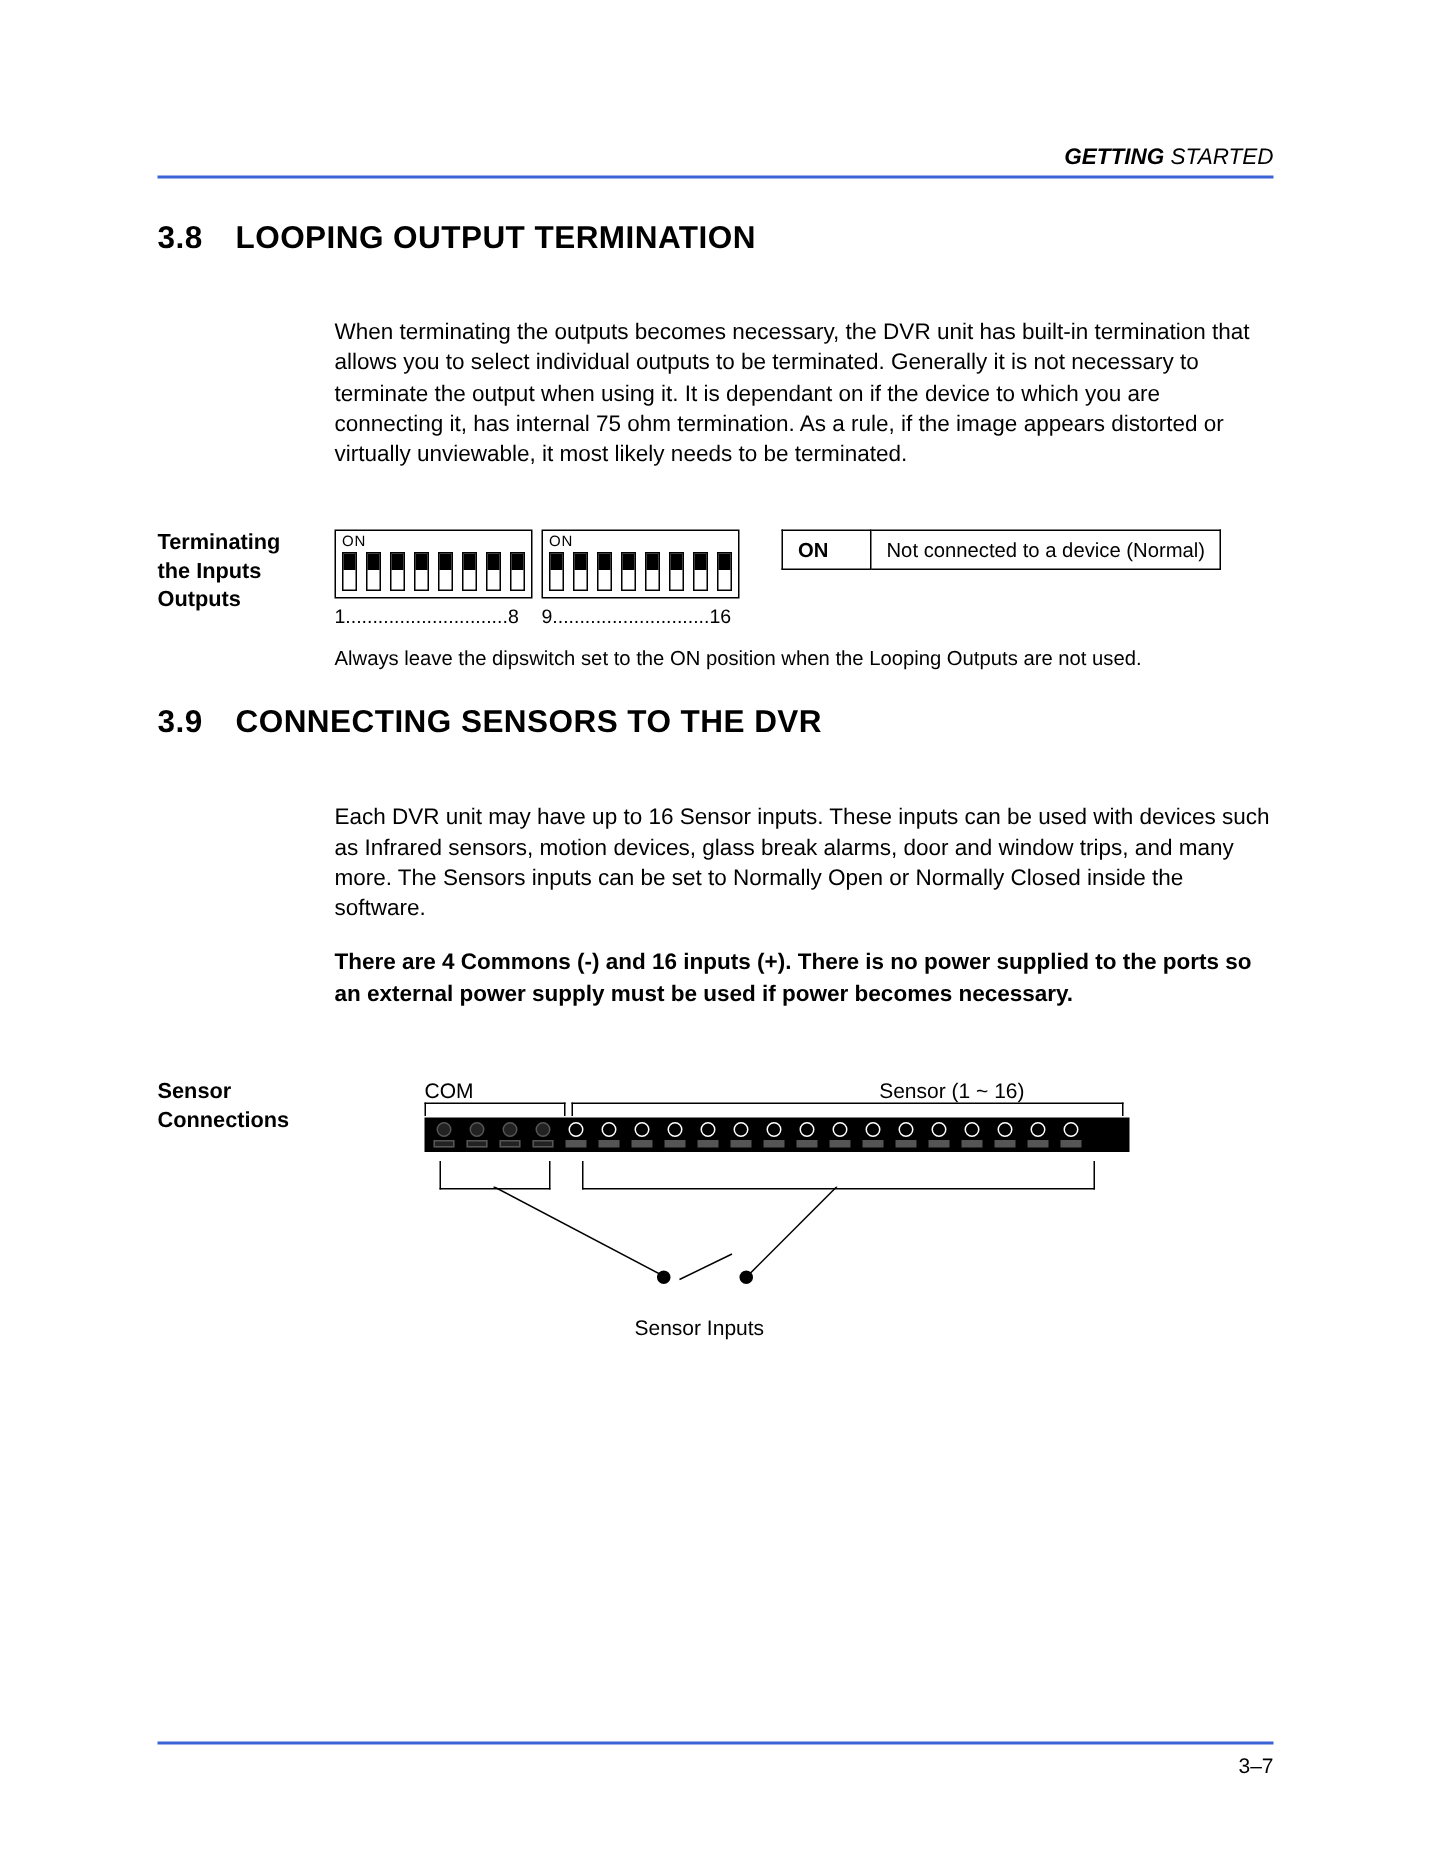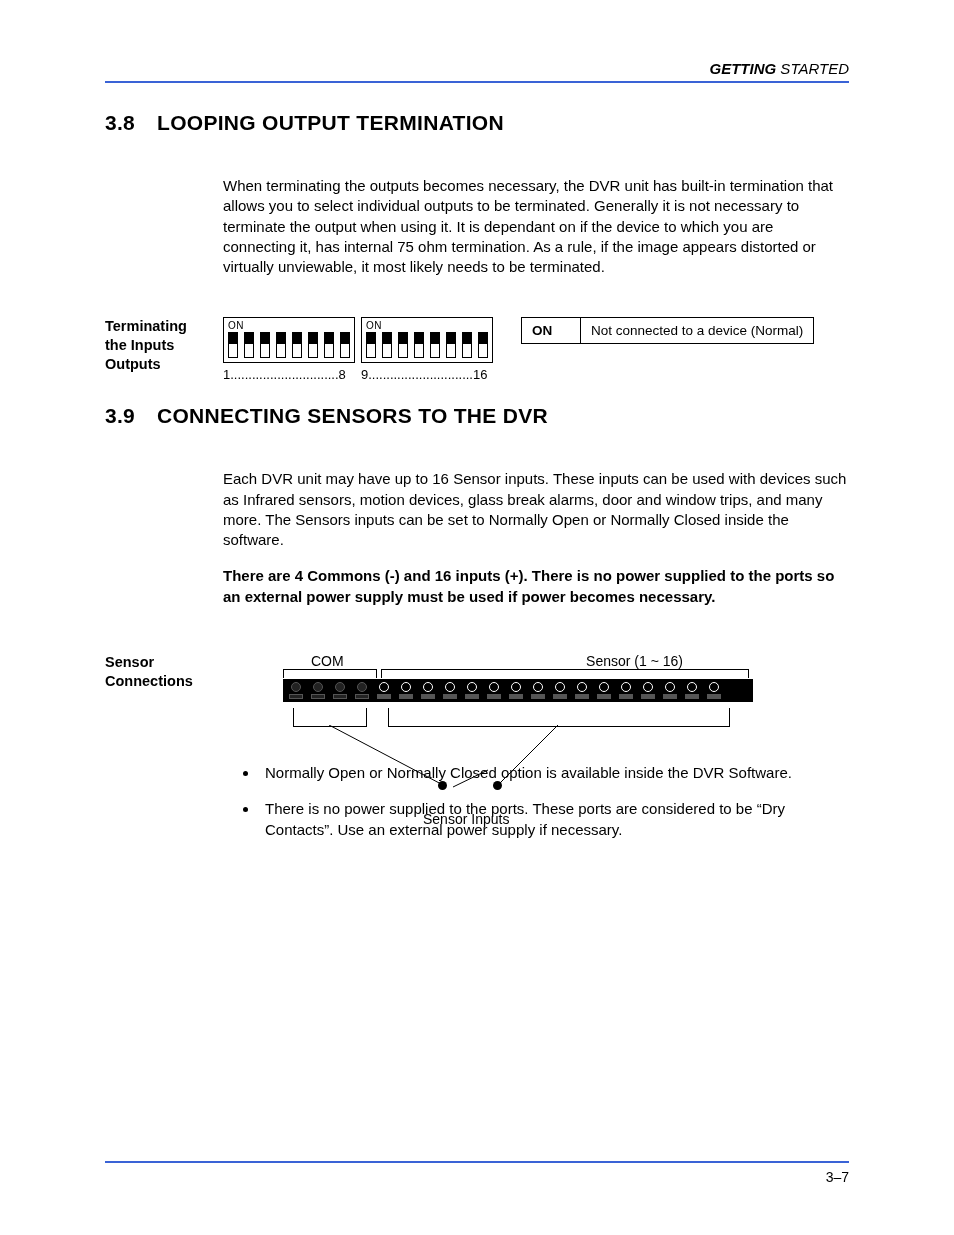--- a/index.html
+++ b/index.html
@@ -14,20 +14,21 @@
     width: 954px;
     height: 1235px;
     box-sizing: border-box;
     padding: 60px 105px 40px 105px;
     position: relative;
   }
   .header-line {
     border-bottom: 2px solid #3a63d6;
     margin-bottom: 28px;
     padding-bottom: 4px;
+    margin-top: 36px;
   }
   .header-text {
     text-align: right;
     font-size: 15px;
   }
   .header-text .bold-italic { font-weight: bold; font-style: italic; }
   .header-text .italic { font-style: italic; }
   h2 {
     font-size: 21px;
     font-weight: bold;
@@ -111,21 +112,21 @@
     position: relative;
     width: 470px;
   }
   .sensor-labels {
     display: flex;
     justify-content: space-between;
     font-size: 14px;
     margin-bottom: 4px;
     position: relative;
   }
-  .com-lbl { margin-left: 28px; position: relative; }
+  .com-lbl { position: relative; }
   .sens-lbl { margin-right: 70px; position: relative; }
   .bracket-l {
     position: absolute; top: 16px; left: 0; width: 92px; height: 8px;
     border-top: 1px solid #000; border-left: 1px solid #000; border-right: 1px solid #000;
   }
   .bracket-r {
     position: absolute; top: 16px; left: 98px; width: 366px; height: 8px;
     border-top: 1px solid #000; border-left: 1px solid #000; border-right: 1px solid #000;
   }
   .sensor-strip {
@@ -240,20 +241,21 @@
     <table class="onoff-table">
       <tbody>
           <tr>
         <td class="k">ON</td>
         <td>Not connected to a device (Normal)</td>
       </tr>
     </tbody>
       </table>
   </div>
 
+  <div class="note">Always leave the dipswitch set to the ON position when the Looping Outputs are not used.</div>
 
   <h2 style="">
     <span class="sec-num">3.9</span><span>CONNECTING SENSORS TO THE DVR</span>
   </h2>
   <div class="body-text">Each DVR unit may have up to 16 Sensor inputs. These inputs can be used with devices such as Infrared sensors, motion devices, glass break alarms, door and window trips, and many more. The Sensors inputs can be set to Normally Open or Normally Closed inside the software.</div>
   <div class="body-text" style="margin-top:16px;font-weight:bold;">There are 4 Commons (-) and 16 inputs (+). There is no power supplied to the ports so an external power supply must be used if power becomes necessary.</div>
 
   <div class="row" style="margin-top:46px;">
     <div class="side-label">Sensor Connections</div>
 
@@ -354,21 +356,17 @@
           <line x1="275" y1="0" x2="215" y2="60" stroke="#000" stroke-width="1"></line>
           <line x1="170" y1="62" x2="205" y2="45" stroke="#000" stroke-width="1"></line>
         </svg>
         <div class="node-l"></div>
         <div class="node-r"></div>
         <div class="sensor-caption">Sensor Inputs</div>
       </div>
     </div>
   </div>
 
-  <ul class="bullets">
-    <li>Normally Open or Normally Closed option is available inside the DVR Software.</li>
-    <li>There is no power supplied to the ports. These ports are considered to be “Dry Contacts”. Use an external power supply if necessary.</li>
-  </ul>
 
   <div class="footer">
     <span>3–7</span>
   </div>
 </div>
 
 </body></html>

